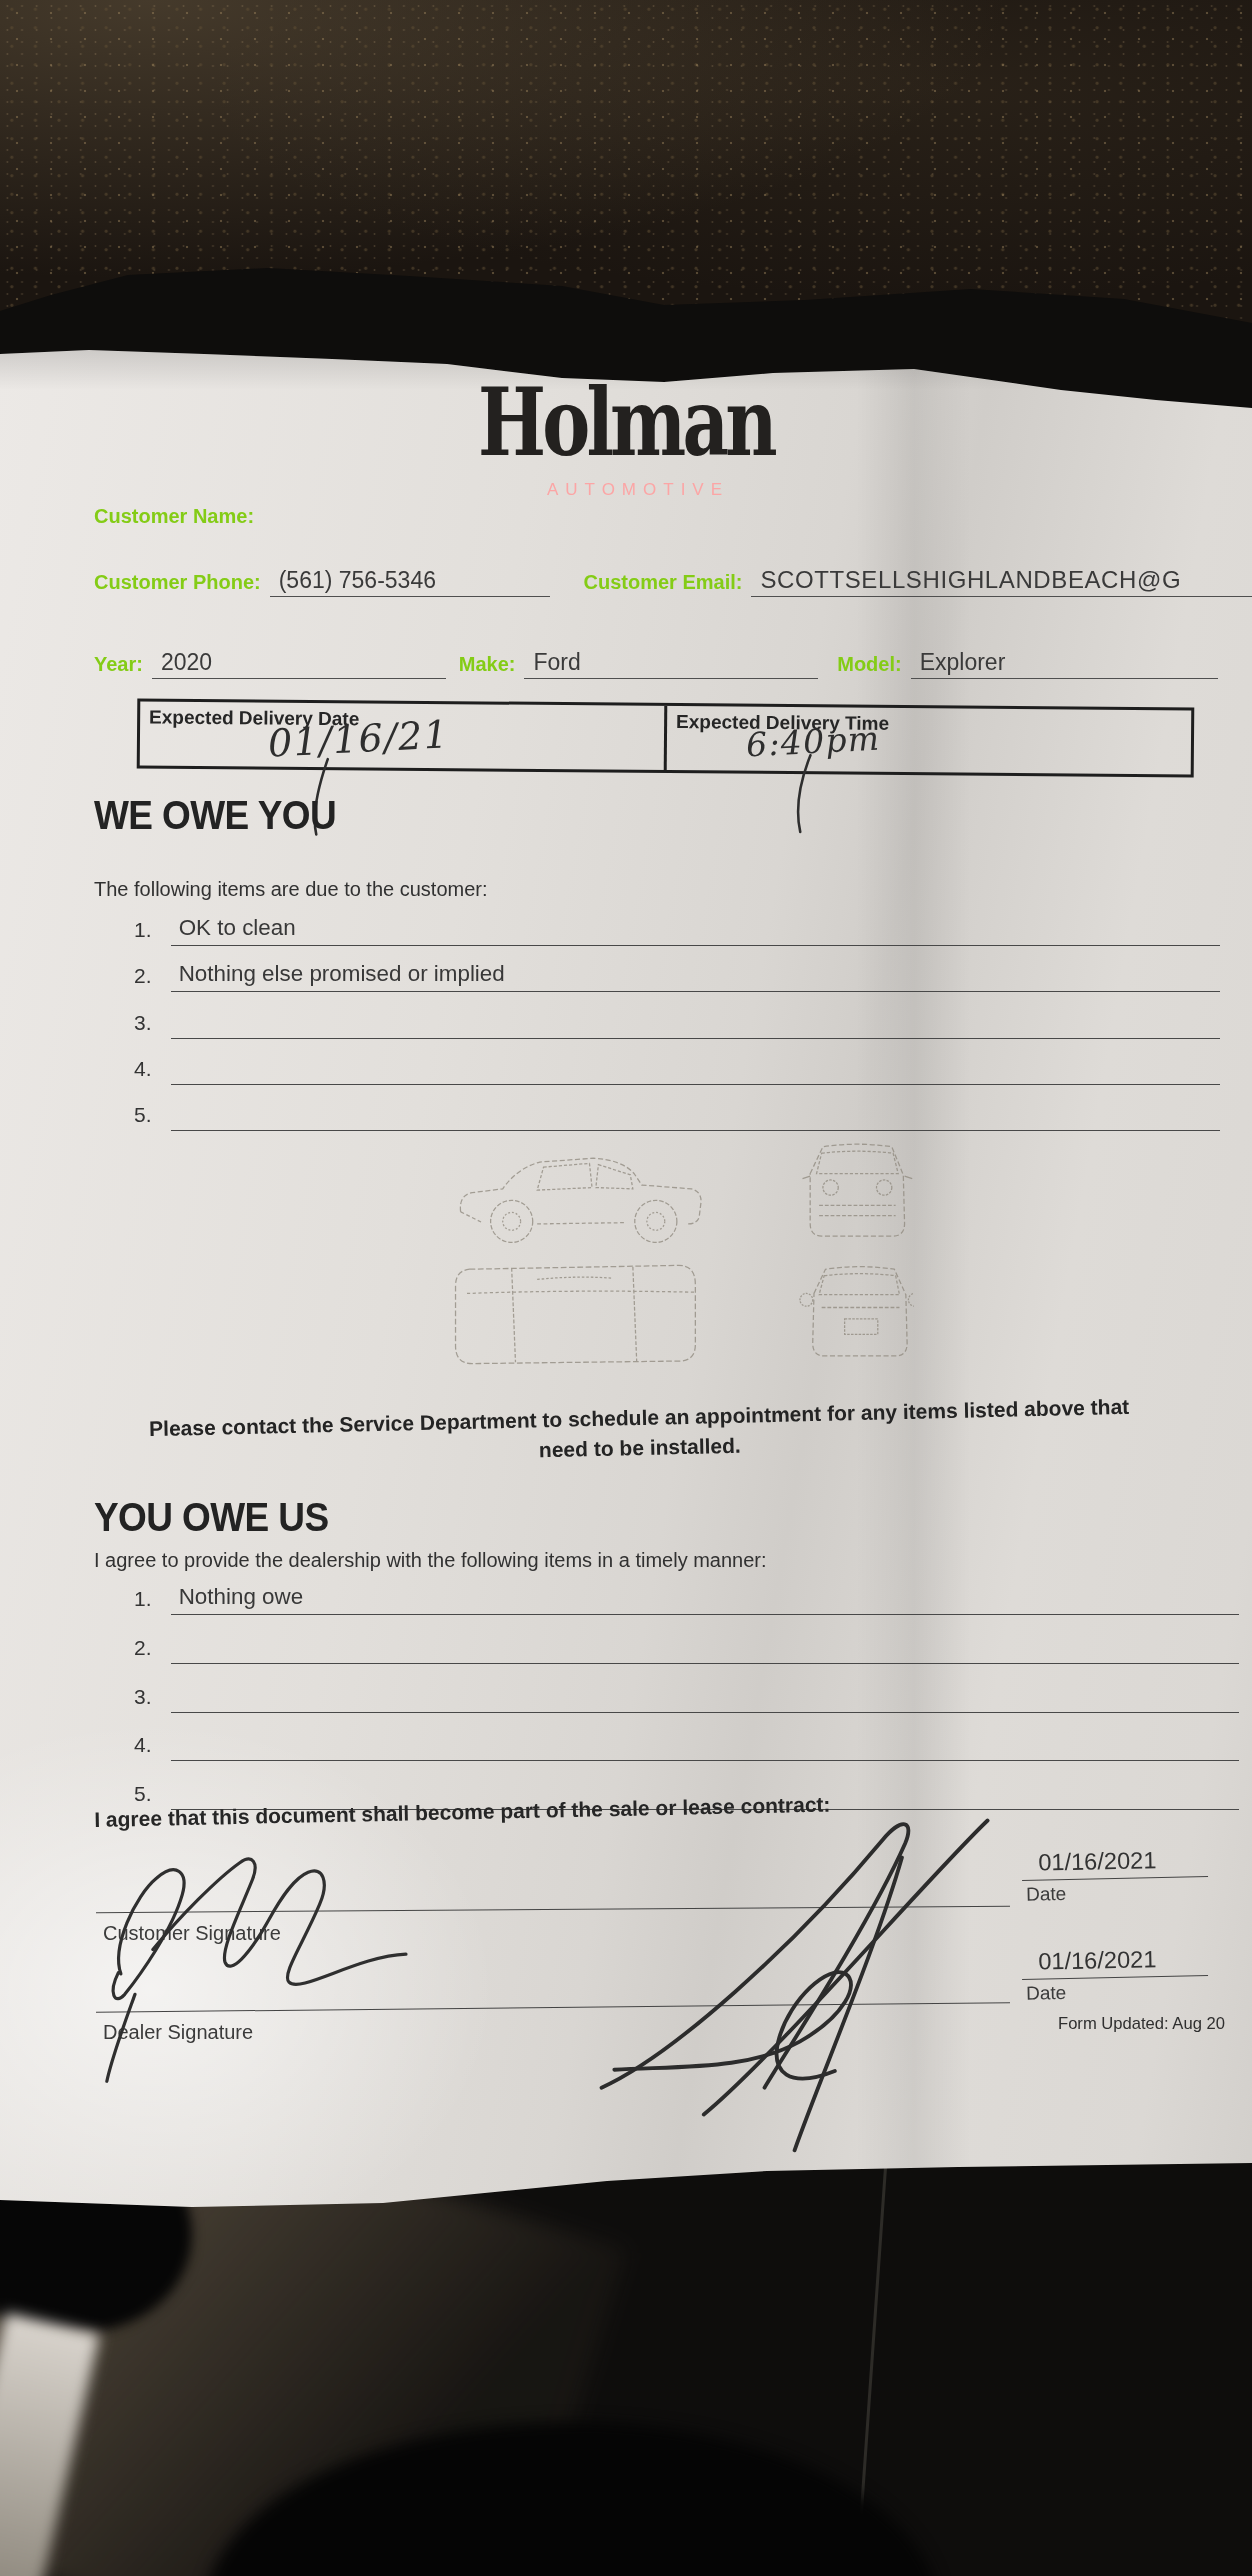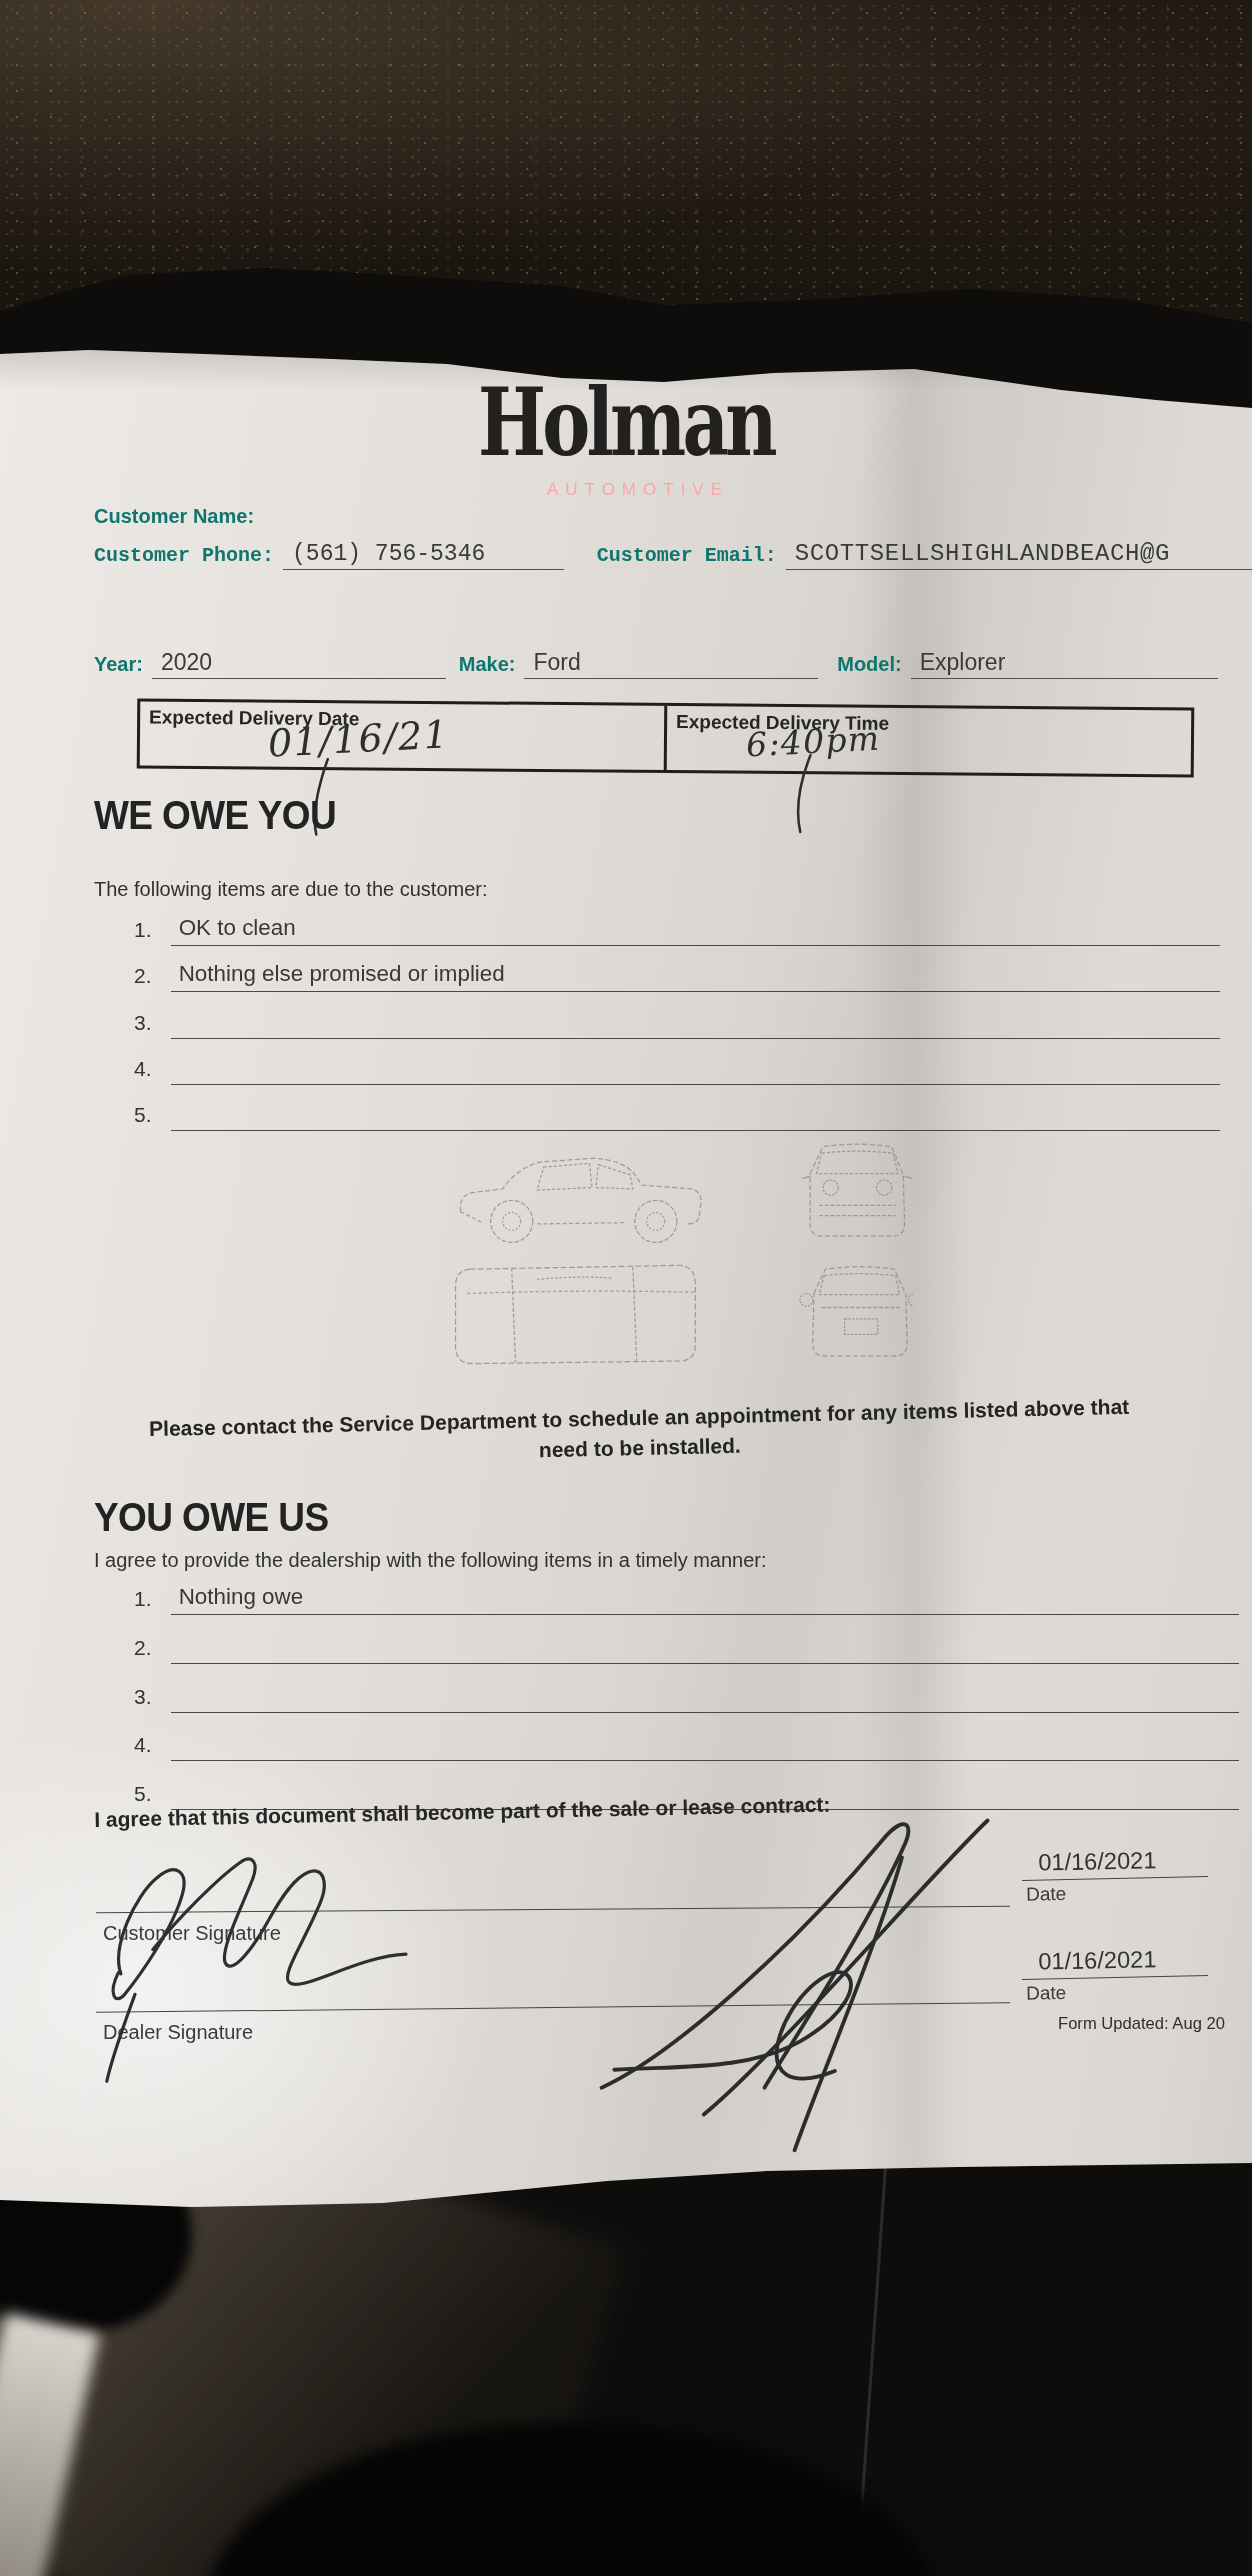--- a/index.html
+++ b/index.html
@@ -69,21 +69,21 @@
   
   .content { position:absolute; inset:0; z-index:4; color:#2b2b2b;padding-left:16px; }
   .abs { position:absolute; }
 
   .brand-wrap { left:0; top:376px; width:100%; text-align:center; }
   .brand { display:inline-block; font-family:"DejaVu Serif", serif; font-weight:700;
     font-size:72px; letter-spacing:-3.8px; color:#23211f; transform:scaleY(1.3); transform-origin:center top; line-height:1; }
   .tagline { left:12px; top:480px; width:100%; text-align:center; font-size:17px; letter-spacing:7px; color:#fca5a5; }
 
   .frow { position:absolute; display:flex; align-items:flex-end; }
-  .flabel { font-weight:700; font-size:20px; white-space:nowrap; padding:0 9px 3.2px 0; color:#0f766e; }
+  .flabel { font-weight:700; font-size:20px; white-space:nowrap; padding:0 9px 3.2px 0; color:#84cc16; }
   .fvalue { font-size:23px; color:#3a3a3a; border-bottom:1.9px solid #4f4f4f; padding:0 3.8px 1.9px 9px; white-space:nowrap; overflow:hidden; }
   .grow { flex:1 1 auto; }
   .ml { margin-left:33px; }
 
   .dbox { left:137px; top:703px; width:1051px; height:64px; border:3.2px solid #1e1e1e;
     display:flex; transform:rotate(0.5deg); }
   .dcell { flex:1 1 50%; padding:5.1px 9px; font-weight:700; font-size:19px; color:#262626; }
   .dcell.second { border-left:3.2px solid #1e1e1e; }
 
   .hw { position:absolute; font-family:"DejaVu Serif", serif; font-style:italic; color:#2e2e2e; white-space:nowrap; }
@@ -147,21 +147,21 @@
 
     <div class="abs brand-wrap">
       <span class="brand">Holman</span>
     </div>
     <div class="abs tagline">AUTOMOTIVE</div>
 
     <div class="frow" style="left:94px; top:505px; width:1124px;">
       <span class="flabel">Customer Name:</span>
     </div>
 
-    <div class="frow" style="left:94px; top:540px; width:1158px;font-family:Liberation Mono, monospace;">
+    <div class="frow" style="left:94px; top:566px; width:1158px;">
       <span class="flabel">Customer Phone:</span>
       <span class="fvalue" style="width:268px;">(561) 756-5346</span>
       <span class="flabel ml">Customer Email:</span>
       <span class="fvalue grow" style="font-size:24px; letter-spacing:0.6px;">SCOTTSELLSHIGHLANDBEACH@G</span>
     </div>
 
 
     <div class="frow" style="left:94px; top:649px; width:1124px;">
       <span class="flabel">Year:</span>
       <span class="fvalue" style="width:281px;">2020</span>

